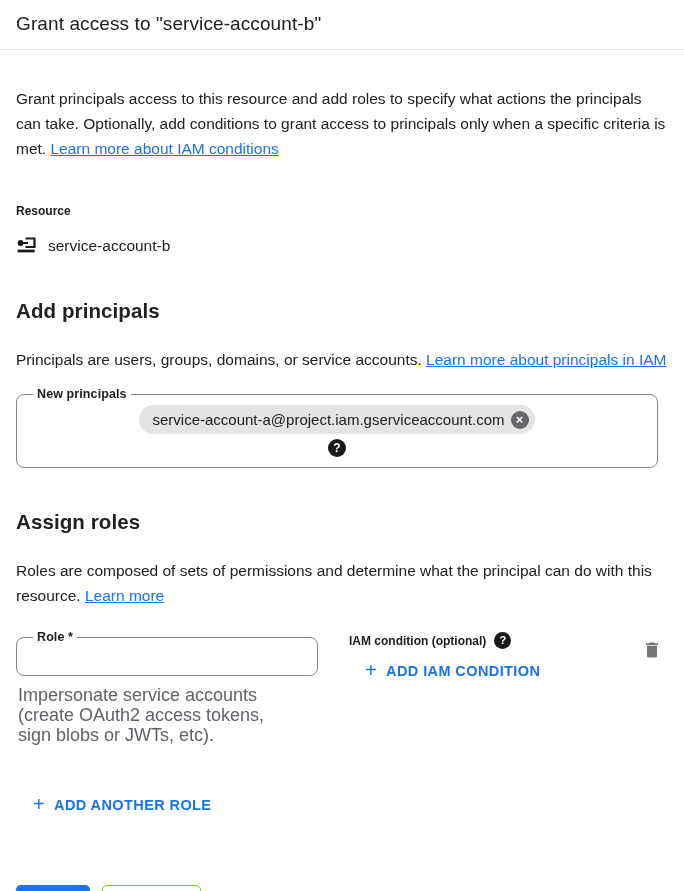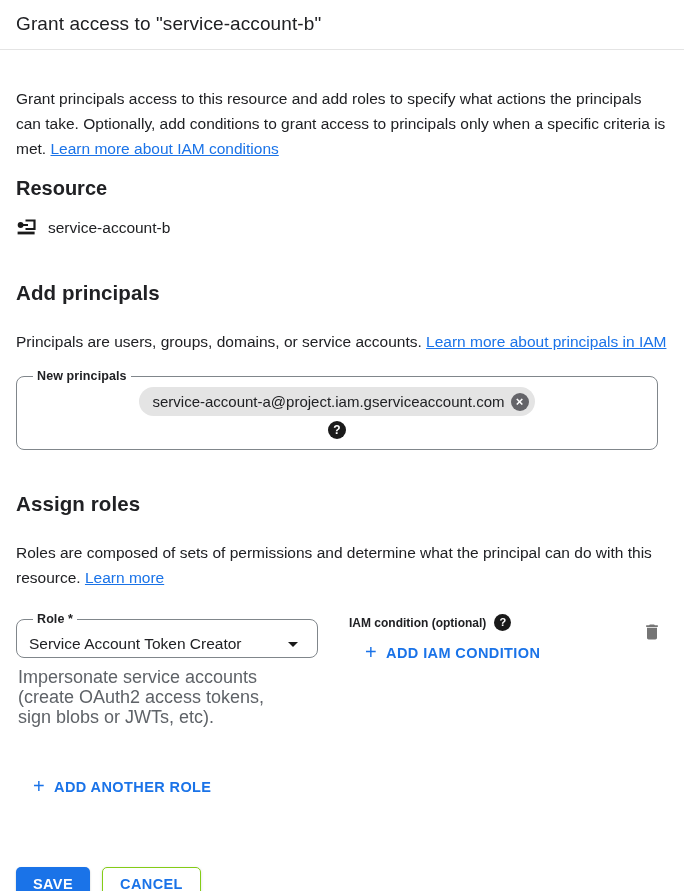--- a/index.html
+++ b/index.html
@@ -29,22 +29,22 @@
     color: #202124;
     max-width: 652px;
   }
   a.gcp-link {
     color: #1a73e8;
     text-decoration: underline;
     cursor: pointer;
   }
 
   .section-heading-sm {
-    margin-top: 16px;
-    font-size: 20px;
+    margin-top: 43px;
+    font-size: 12px;
     font-weight: 700;
     color: #202124;
   }
   .resource-row {
     margin-top: 17px;
     display: flex;
     align-items: center;
     gap: 10px;
     font-size: 15.5px;
   }
@@ -274,28 +274,20 @@
   <h2 class="section-heading-lg">Assign roles</h2>
 
   <p class="section-desc"><span>Roles are composed of sets of permissions and determine what the principal can do with this resource.</span>
     <a class="gcp-link">Learn more</a></p>
 
   <div class="role-row">
 
     <div class="role-col">
       <fieldset class="outlined role-fieldset">
         <legend>Role *</legend>
-        <div class="role-value-row">
-          <span class="role-value">Service Account Token Creator</span>
-          <span class="dropdown-arrow">
-            <svg width="24" height="24" viewBox="0 0 24 24">
-                <path d="M7 10l5 5 5-5z" fill="#1a1a1a"></path>
-              </svg>
-          </span>
-        </div>
       </fieldset>
       <div class="role-helper">Impersonate service accounts (create OAuth2 access tokens, sign blobs or JWTs, etc).</div>
     </div>
 
     <div class="condition-col">
       <div class="condition-label-row">
         <span class="condition-label">IAM condition (optional)</span>
         <span class="help-circle">?</span>
       </div>
       <button class="text-button add-condition-button">

